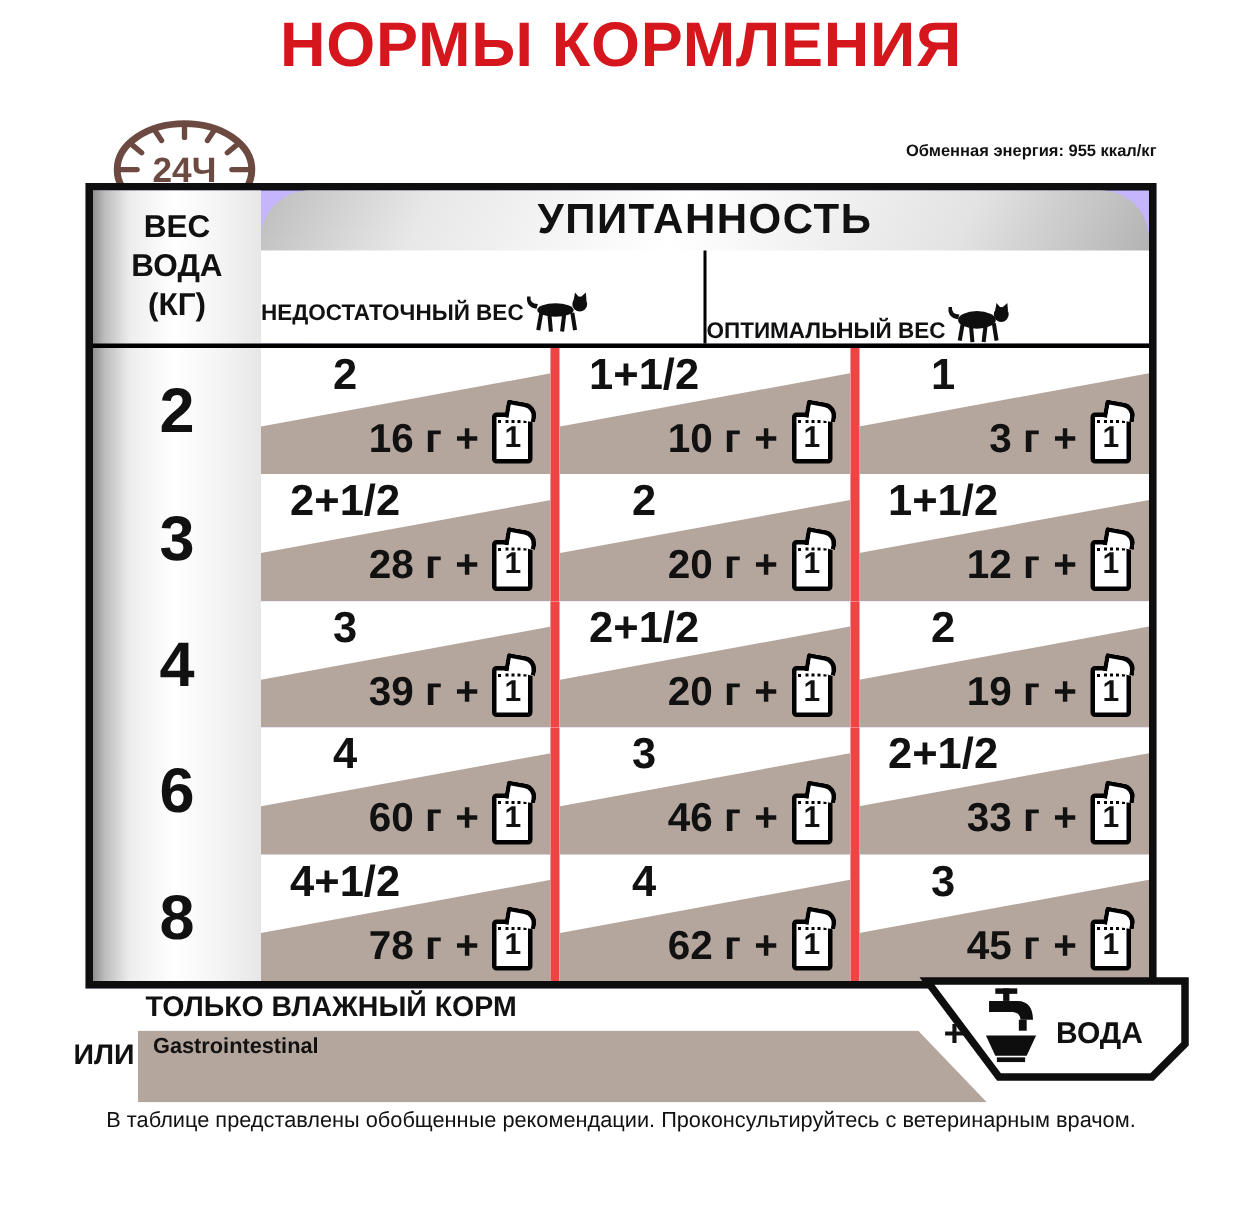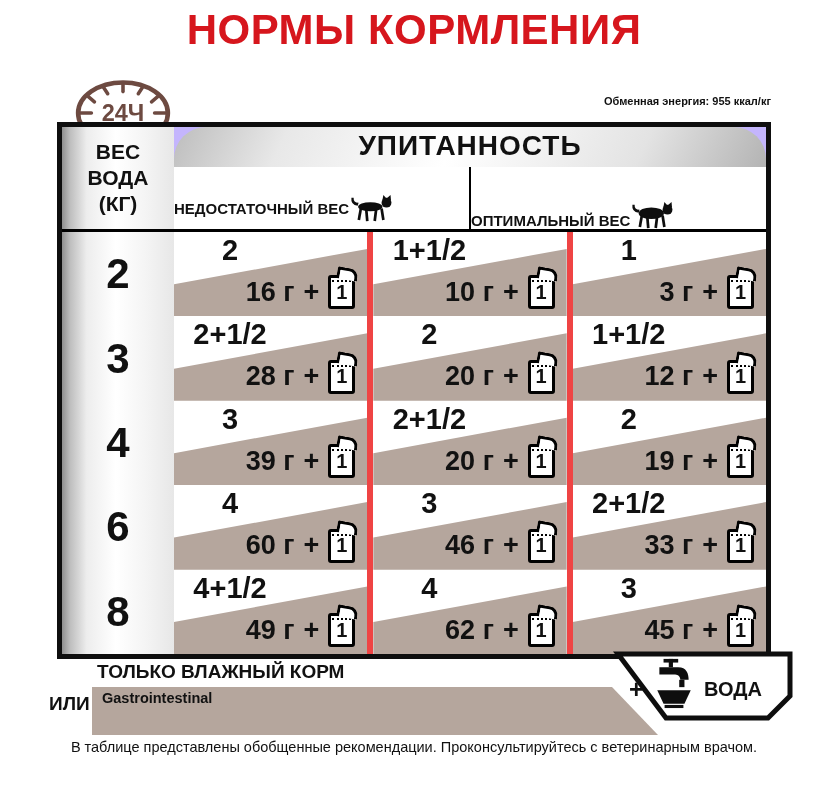--- a/index.html
+++ b/index.html
@@ -291,21 +291,21 @@
               </span>
           </div>
         </div>
       </div>
 
       <div class="trow">
         <div class="cell">
           <div class="wedge"></div>
           <div class="count">4+1/2</div>
           <div class="amount">
-            <span>49 г</span>
+            <span>78 г</span>
             <span>+</span>
             <span class="pouch">
                 <i>1</i>
               </span>
           </div>
         </div>
         <div class="cell">
           <div class="wedge"></div>
           <div class="count">4</div>
           <div class="amount">

